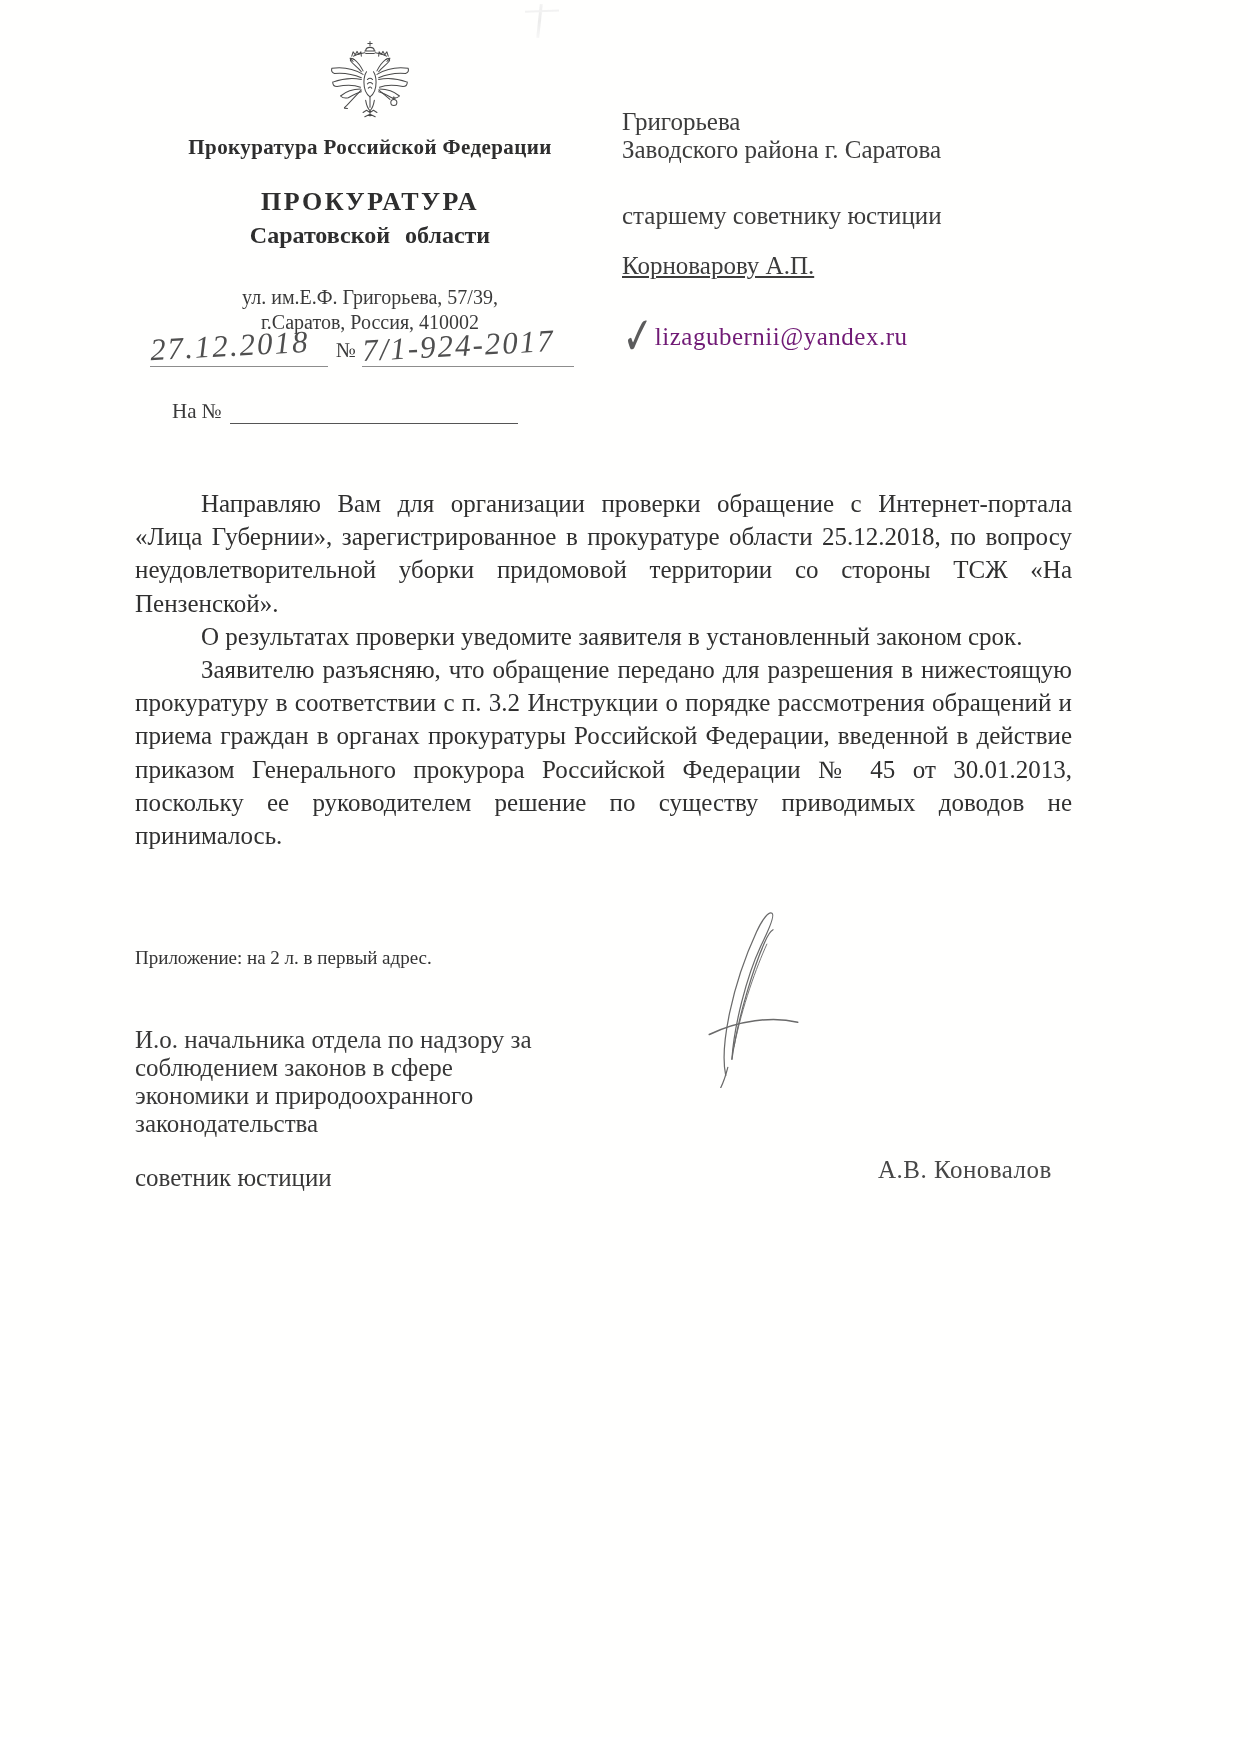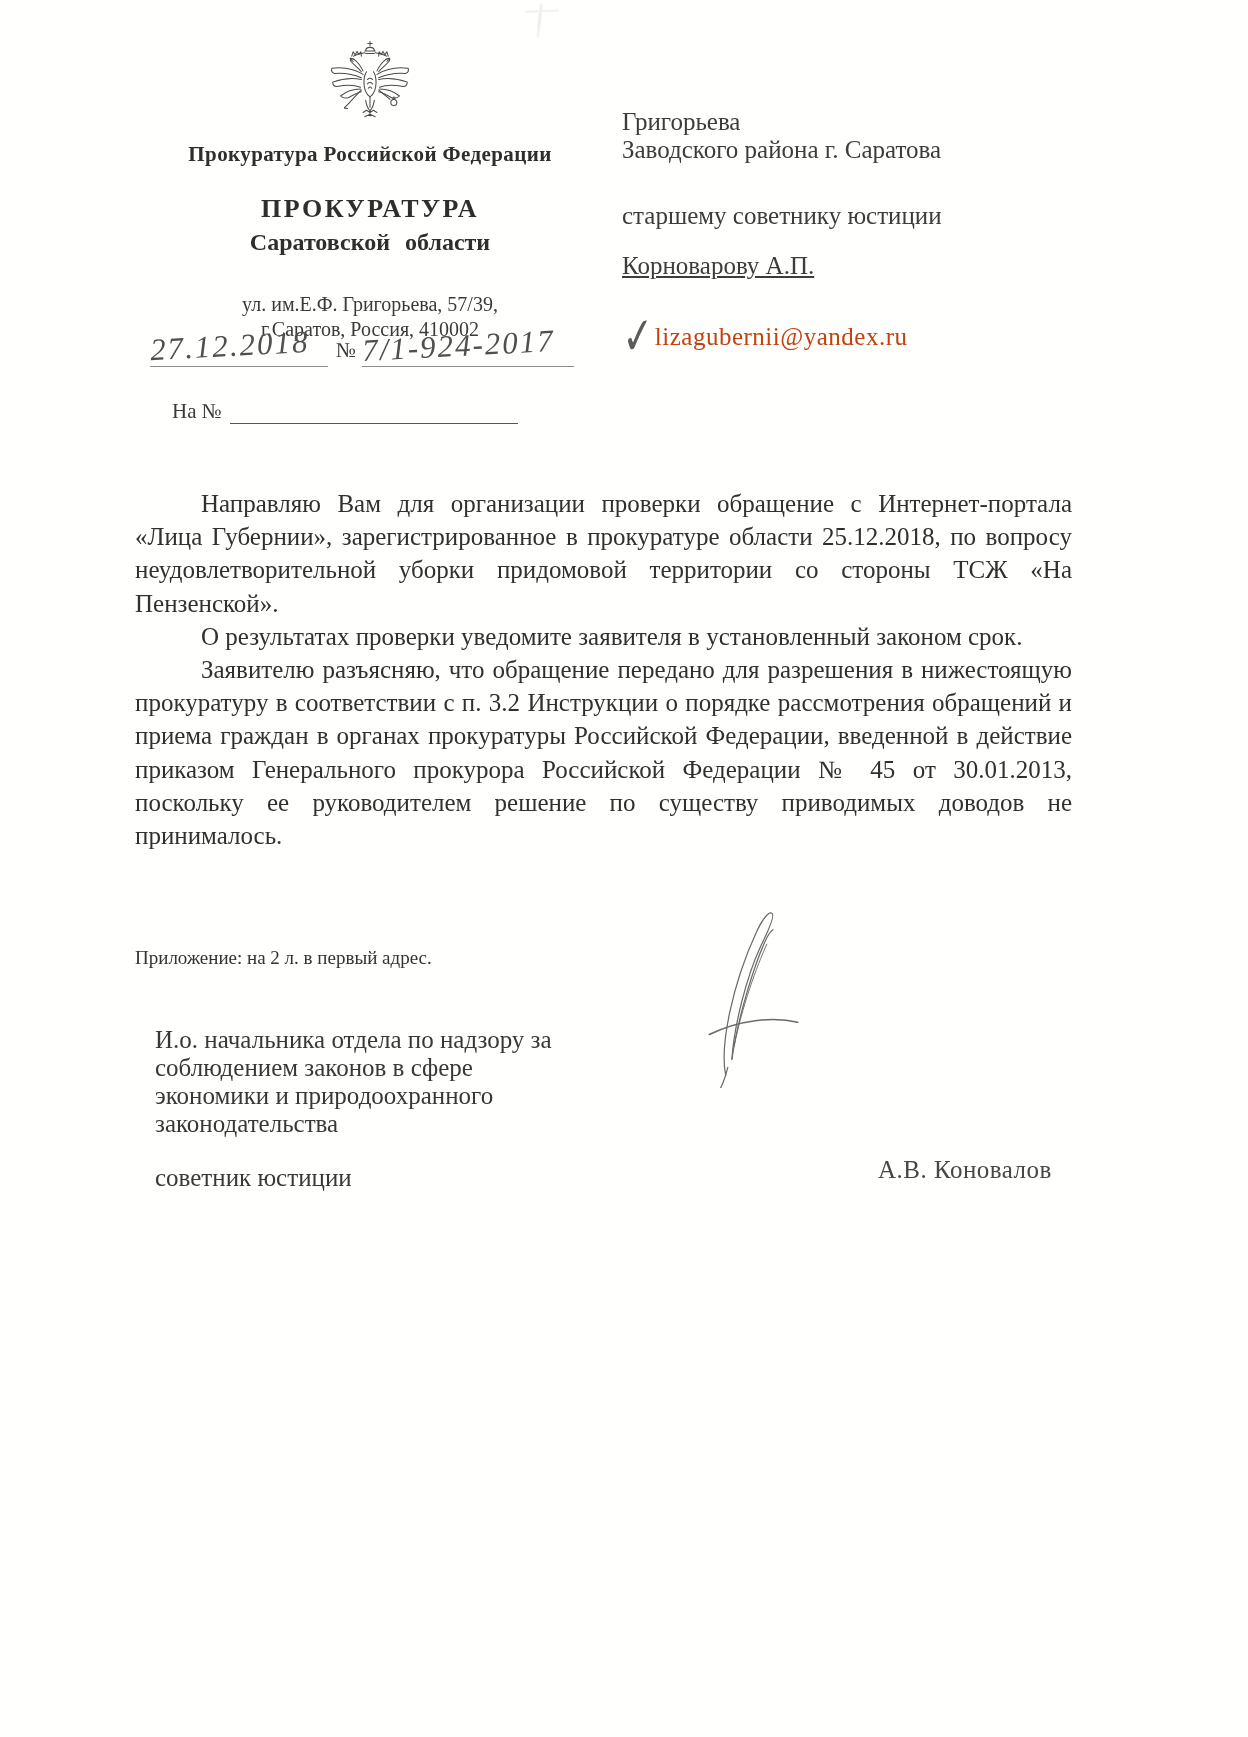--- a/index.html
+++ b/index.html
@@ -21,21 +21,21 @@
     transform: rotate(6deg); opacity: .7;
   }
   .artifact::after {
     content: ""; position: absolute; left: -14px; top: 6px;
     width: 34px; height: 2px; background: #ededed; transform: rotate(-8deg);
   }
 
   
   .letterhead { left: 140px; top: 36px; width: 460px; text-align: center; color: #2e2e2e; }
   .emblem { display: block; margin: 0 auto; }
-  .org-top { margin-top: 12px; font-size: 21px; font-weight: bold; letter-spacing: .4px; }
+  .org-top { margin-top: 5px; font-size: 21px; font-weight: bold; letter-spacing: .4px; }
   .org-1   { margin-top: 27px; font-size: 26px; font-weight: bold; letter-spacing: 2.5px; }
   .org-2   { margin-top: 5px; font-size: 24px; font-weight: bold; word-spacing: 9px; }
   .addr    { margin-top: 36px; font-size: 20px; line-height: 25px; color: #3a3a3a; }
 
   
   .hw-row { left: 150px; top: 328px; width: 440px; white-space: nowrap; }
   .hw-seg {
     display: inline-block; vertical-align: bottom;
     border-bottom: 1.5px solid #8d8d8d; padding-bottom: 2px;
   }
@@ -60,29 +60,29 @@
   .addressee { left: 622px; top: 108px; width: 450px; font-size: 25px; color: #3c3c3c; line-height: 28px; }
   .addressee .l3 { margin-top: 38px; }
   .addressee .l4 { margin-top: 22px; text-decoration: underline; }
   .email-row { margin-top: 42px; white-space: nowrap; }
   .check {
     display: inline-block; font-size: 38px; line-height: 20px;
     color: #5c5c5c; font-weight: 300;
     transform: scaleY(1.35) rotate(-4deg);
     margin-right: 1px; position: relative; top: 4px;
   }
-  .email { letter-spacing: .5px; color: #c2410c; }
+  .email { letter-spacing: .5px; color: #701a75; }
 
   
   .body-text { left: 135px; top: 487px; width: 937px; font-size: 25px; line-height: 33.2px; text-align: justify; color: #303030; }
   .body-text p { margin: 0; text-indent: 66px; }
   .attachment { left: 135px; top: 947px; font-size: 19px; color: #333; }
 
   
-  .sig-block { left: 135px; top: 1026px; width: 490px; font-size: 25px; line-height: 28px; color: #383838; margin-left: 20px; }
+  .sig-block { left: 135px; top: 1026px; width: 490px; font-size: 25px; line-height: 28px; color: #383838; }
   .sig-rank { margin-top: 26px; }
   .signature-svg { left: 696px; top: 903px; }
   .signer-name { left: 878px; top: 1156px; width: 194px; font-size: 25px; color: #474747; letter-spacing: .5px; }
 </style>
 </head>
 <body>
 
 <div class="page">
 
   <div class="abs artifact"></div>

